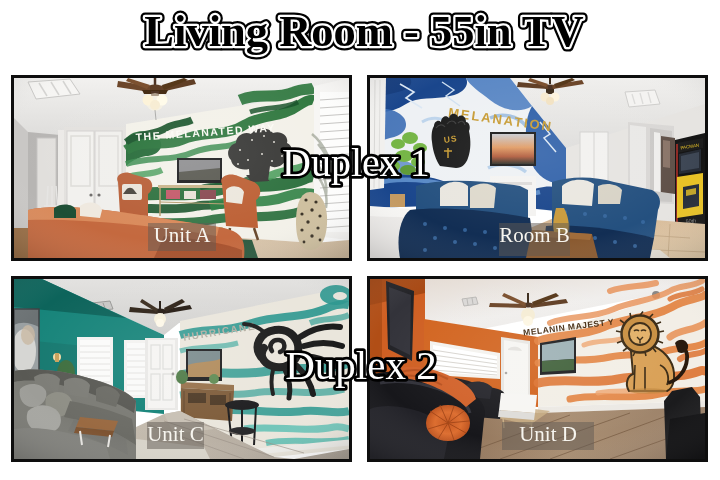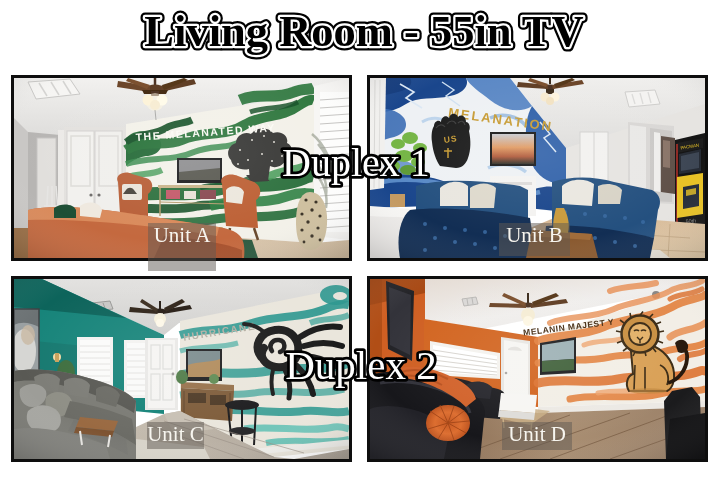--- a/index.html
+++ b/index.html
@@ -754,27 +754,27 @@
 <polygon points="160,25 196,20 198,24 161,29" fill="#5e3c22"></polygon>
 <polygon points="134,14 156,24 154,27 132,17" fill="#7a4e2c"></polygon>
 <polygon points="162,23 186,14 189,17 164,27" fill="#553618"></polygon>
 <circle cx="158" cy="36" r="7" fill="#f5ecd4"></circle>
 <circle cx="158" cy="42" r="5" fill="#fdf6e2"></circle>
 </g>
 <rect width="335" height="180" fill="url(#vigD)"></rect>
     </svg>
 </div>
 
-<div class="unitlab" style="left:148px;top:223px;width:68px;height:48px">Unit A</div>
-
-<div class="unitlab" style="left:499px;top:223px;width:71px;height:33px">Unit B</div>
+<div class="unitlab" style="left:148px;top:223px;width:68px;height:28px">Unit A</div>
+
+<div class="unitlab" style="left:499px;top:223px;width:71px;height:33px">Room B</div>
 
 <div class="unitlab" style="left:147px;top:422px;width:57px;height:27px">Unit C</div>
 
-<div class="unitlab" style="left:502px;top:422px;width:70px;height:28px">Unit D</div>
+<div class="unitlab" style="left:502px;top:422px;width:92px;height:28px">Unit D</div>
 
 <svg class="overlay" style="left:240px;top:130px" width="240" height="70" viewBox="0 0 240 70">
 <text x="116" y="46" font-family="Liberation Serif" font-size="40" text-anchor="middle" fill="#fff" stroke="#000" stroke-width="5.5" stroke-linejoin="round" paint-order="stroke">Duplex 1</text>
 </svg>
 
 <svg class="overlay" style="left:240px;top:332px" width="250" height="70" viewBox="0 0 250 70">
 <text x="121" y="47" font-family="Liberation Serif" font-size="41" text-anchor="middle" fill="#fff" stroke="#000" stroke-width="5.5" stroke-linejoin="round" paint-order="stroke">Duplex 2</text>
 </svg>
 <svg width="0" height="0" style="position:absolute">
     <defs>

